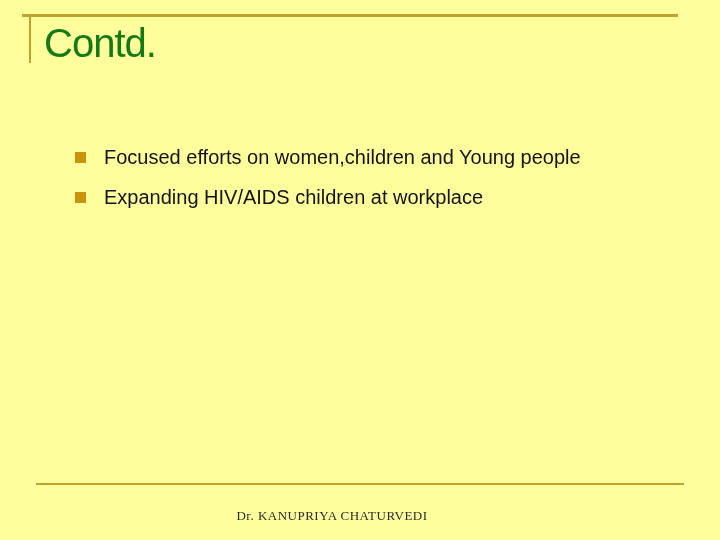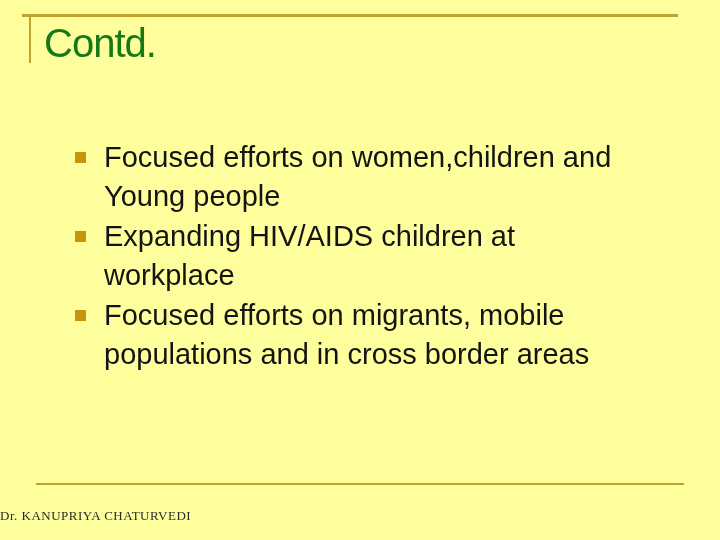--- a/index.html
+++ b/index.html
@@ -43,21 +43,21 @@
   }
   .bullet-list {
     position: absolute;
     left: 75px;
     top: 138px;
     width: 540px;
     margin: 0;
     padding: 0;
     list-style: none;
     color: var(--text_black, #141414);
-    font-size: 29px;
+    font-size: 20px;
     line-height: 39px;
   }
   .bullet-item {
     position: relative;
     padding-left: 29px;
     margin: 0 0 1px 0;
   }
   .bullet-marker {
     position: absolute;
     left: 0;
@@ -72,21 +72,21 @@
     top: 483px;
     width: 648px;
     height: 2px;
     background: var(--rule_gold, #BFA32E);
   }
   .footer-text {
     position: absolute;
     left: 0;
     top: 508px;
     width: 664px;
-    text-align: left;
+    text-align: center;
     font-family: "Liberation Serif", serif;
     font-size: 13px;
     letter-spacing: 0.5px;
     color: var(--footer_text, #2B2B2B);
   }
 </style>
 </head>
 <body>
 
 <div class="slide">
@@ -97,21 +97,17 @@
 
   <ul class="bullet-list">
     <li class="bullet-item">
       <span class="bullet-marker"></span>
       <span>Focused efforts on women,children and Young people</span>
     </li>
     <li class="bullet-item">
       <span class="bullet-marker"></span>
       <span>Expanding HIV/AIDS children at workplace</span>
     </li>
-    <li class="bullet-item">
-      <span class="bullet-marker"></span>
-      <span>Focused efforts on migrants, mobile populations and in cross border areas</span>
-    </li>
   </ul>
 
   <div class="footer-rule"></div>
   <div class="footer-text">Dr. KANUPRIYA CHATURVEDI</div>
 </div>
 
 </body></html>

